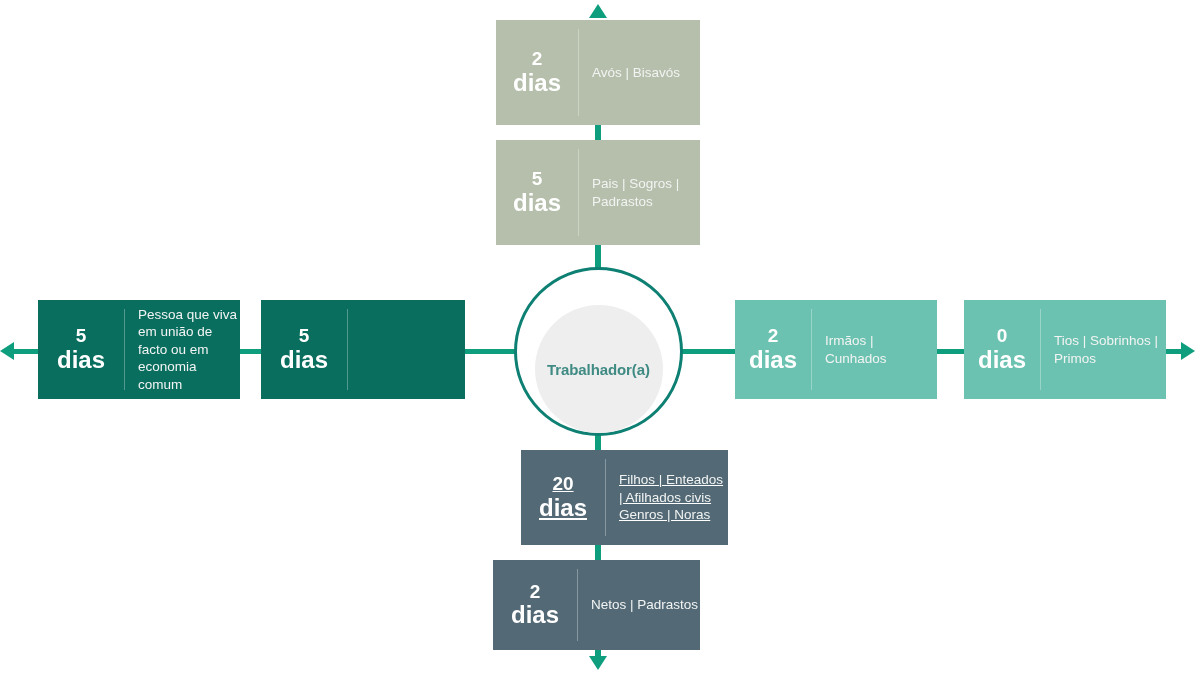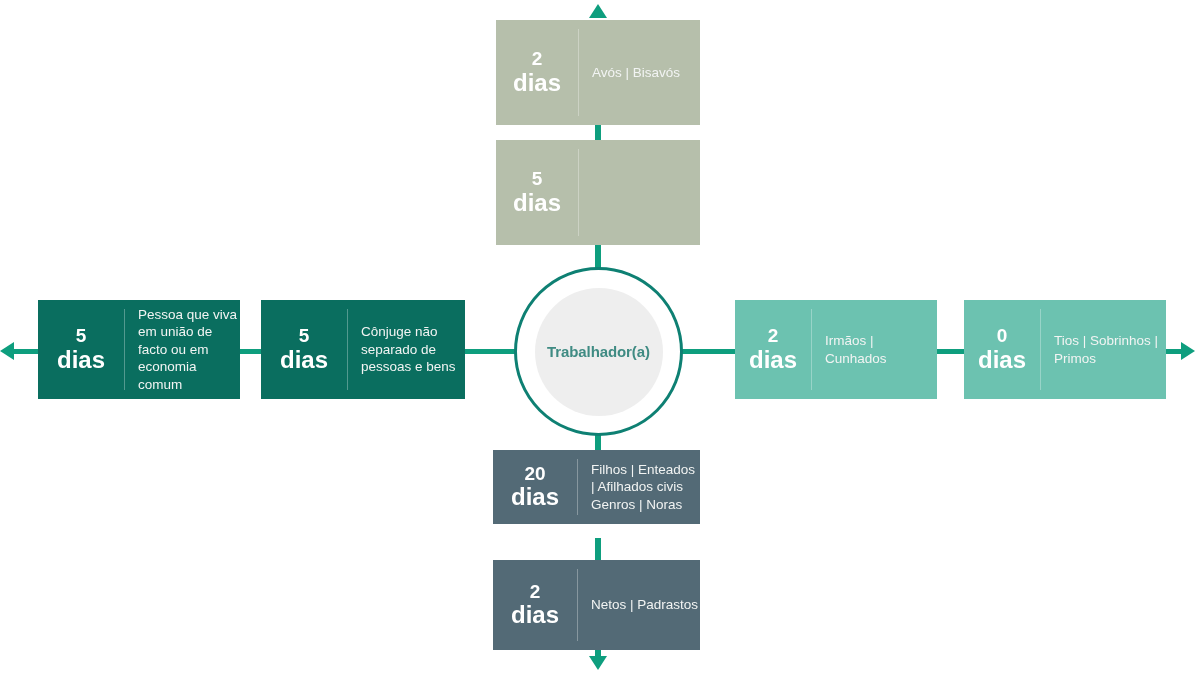--- a/index.html
+++ b/index.html
@@ -85,21 +85,21 @@
 
   
   #center-node {
     position: absolute;
     left: 514px; top: 267px;
     width: 169px; height: 169px;
     border-radius: 50%;
     background: #ffffff;
     border: 3px solid #0e8073;
     display: flex;
-    align-items: center;
+    align-items: flex-end;
     justify-content: center;
     z-index: 5;
   }
   #center-inner {
     width: 128px; height: 128px;
     border-radius: 50%;
     background: #eeeeee;
     display: flex;
     align-items: center;
     justify-content: center;
@@ -151,59 +151,59 @@
     <div class="divider"></div>
     <div class="label">Avós | Bisavós</div>
   </div>
 
   <div class="node c-sage" style="left:496px; top:140px; width:204px; height:105px;">
     <div class="days" style="width:82px;">
       <span class="num">5</span>
       <span class="unit">dias</span>
     </div>
     <div class="divider"></div>
+    <div class="label">Pais | Sogros | Padrastos</div>
   </div>
 
   <div class="node c-teal" style="left:38px; top:300px; width:202px; height:99px;">
     <div class="days" style="width:86px;">
       <span class="num">5</span>
       <span class="unit">dias</span>
     </div>
     <div class="divider"></div>
     <div class="label">Pessoa que viva em união de facto ou em economia comum</div>
   </div>
 
   <div class="node c-teal" style="left:261px; top:300px; width:204px; height:99px;">
     <div class="days" style="width:86px;">
       <span class="num">5</span>
       <span class="unit">dias</span>
     </div>
     <div class="divider"></div>
-    <div class="label">Cônjuge não separado de pessoas e bens</div>
   </div>
 
   <div class="node c-mint" style="left:735px; top:300px; width:202px; height:99px;">
     <div class="days" style="width:76px;">
       <span class="num">2</span>
       <span class="unit">dias</span>
     </div>
     <div class="divider"></div>
     <div class="label">Irmãos | Cunhados</div>
   </div>
 
   <div class="node c-mint" style="left:964px; top:300px; width:202px; height:99px;">
     <div class="days" style="width:76px;">
       <span class="num">0</span>
       <span class="unit">dias</span>
     </div>
     <div class="divider"></div>
     <div class="label">Tios | Sobrinhos | Primos</div>
   </div>
 
-  <div class="node c-slate" style="left:493px; top:450px; width:207px; height:74px;">
+  <div class="node c-slate" style="left:521px; top:450px; width:207px; height:95px;text-decoration:underline;">
     <div class="days" style="width:84px;">
       <span class="num">20</span>
       <span class="unit">dias</span>
     </div>
     <div class="divider"></div>
     <div class="label">Filhos | Enteados | Afilhados civis Genros | Noras</div>
   </div>
 
   <div class="node c-slate" style="left:493px; top:560px; width:207px; height:90px;">
     <div class="days" style="width:84px;">

